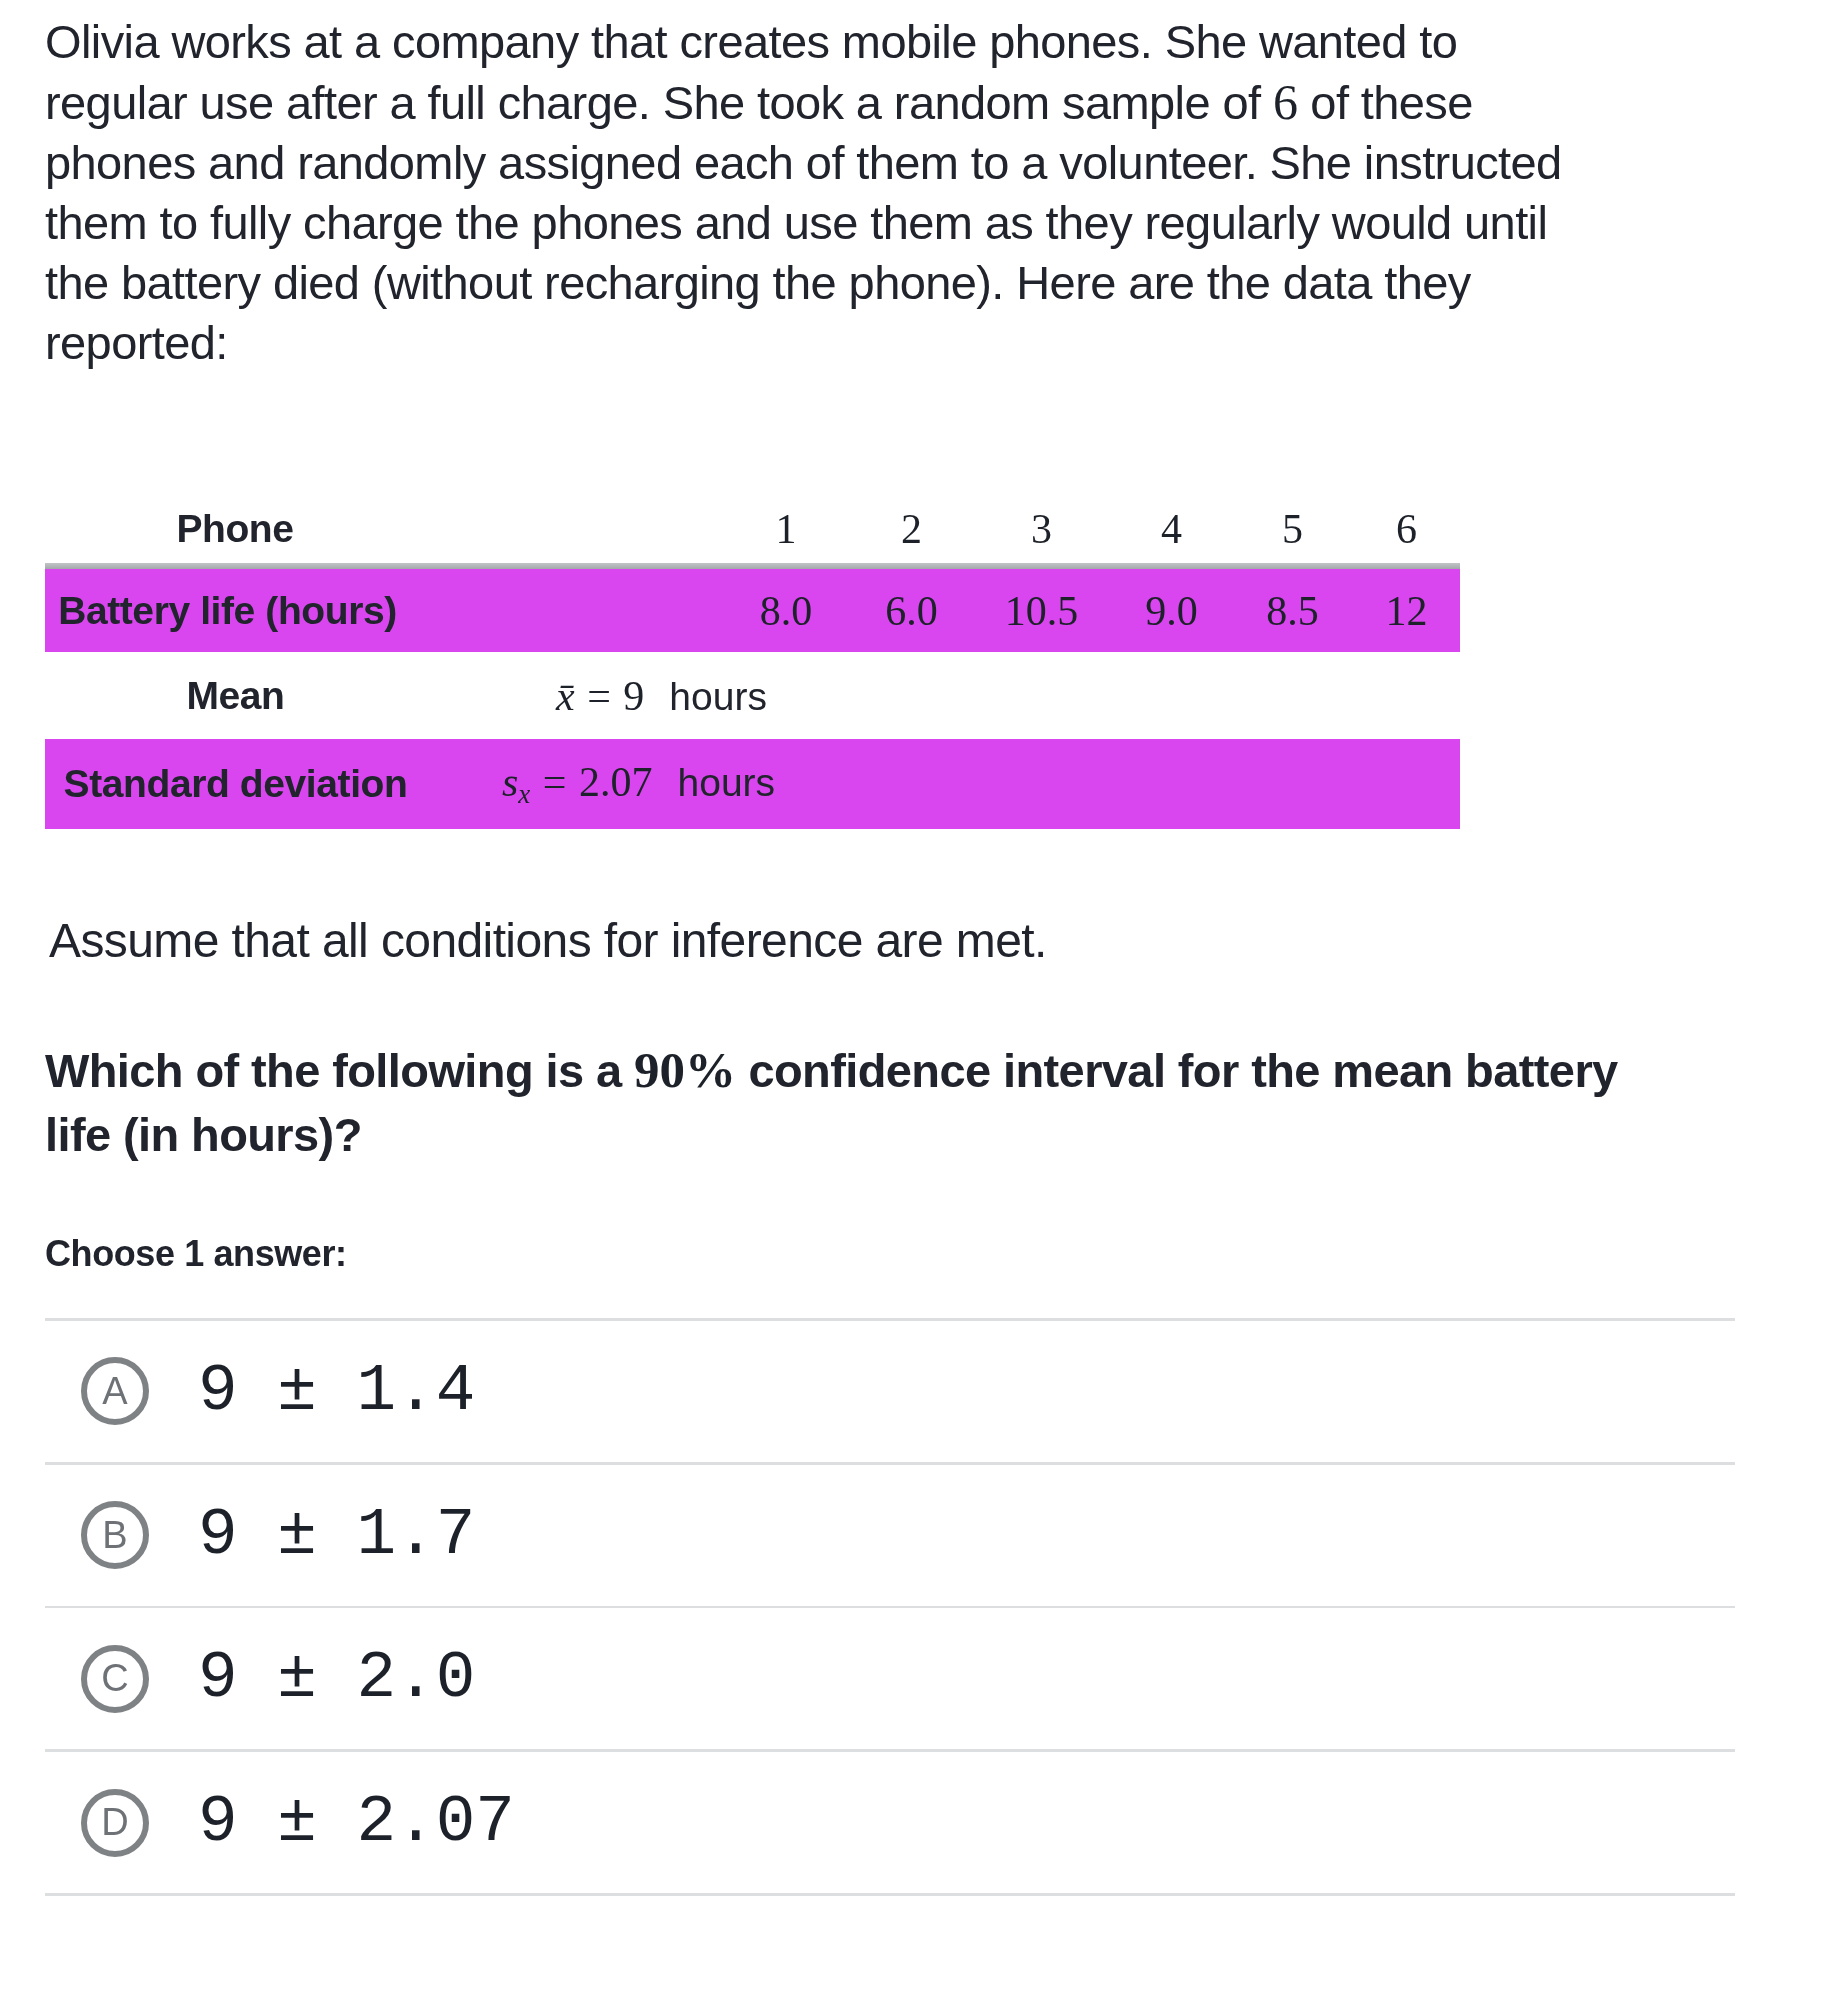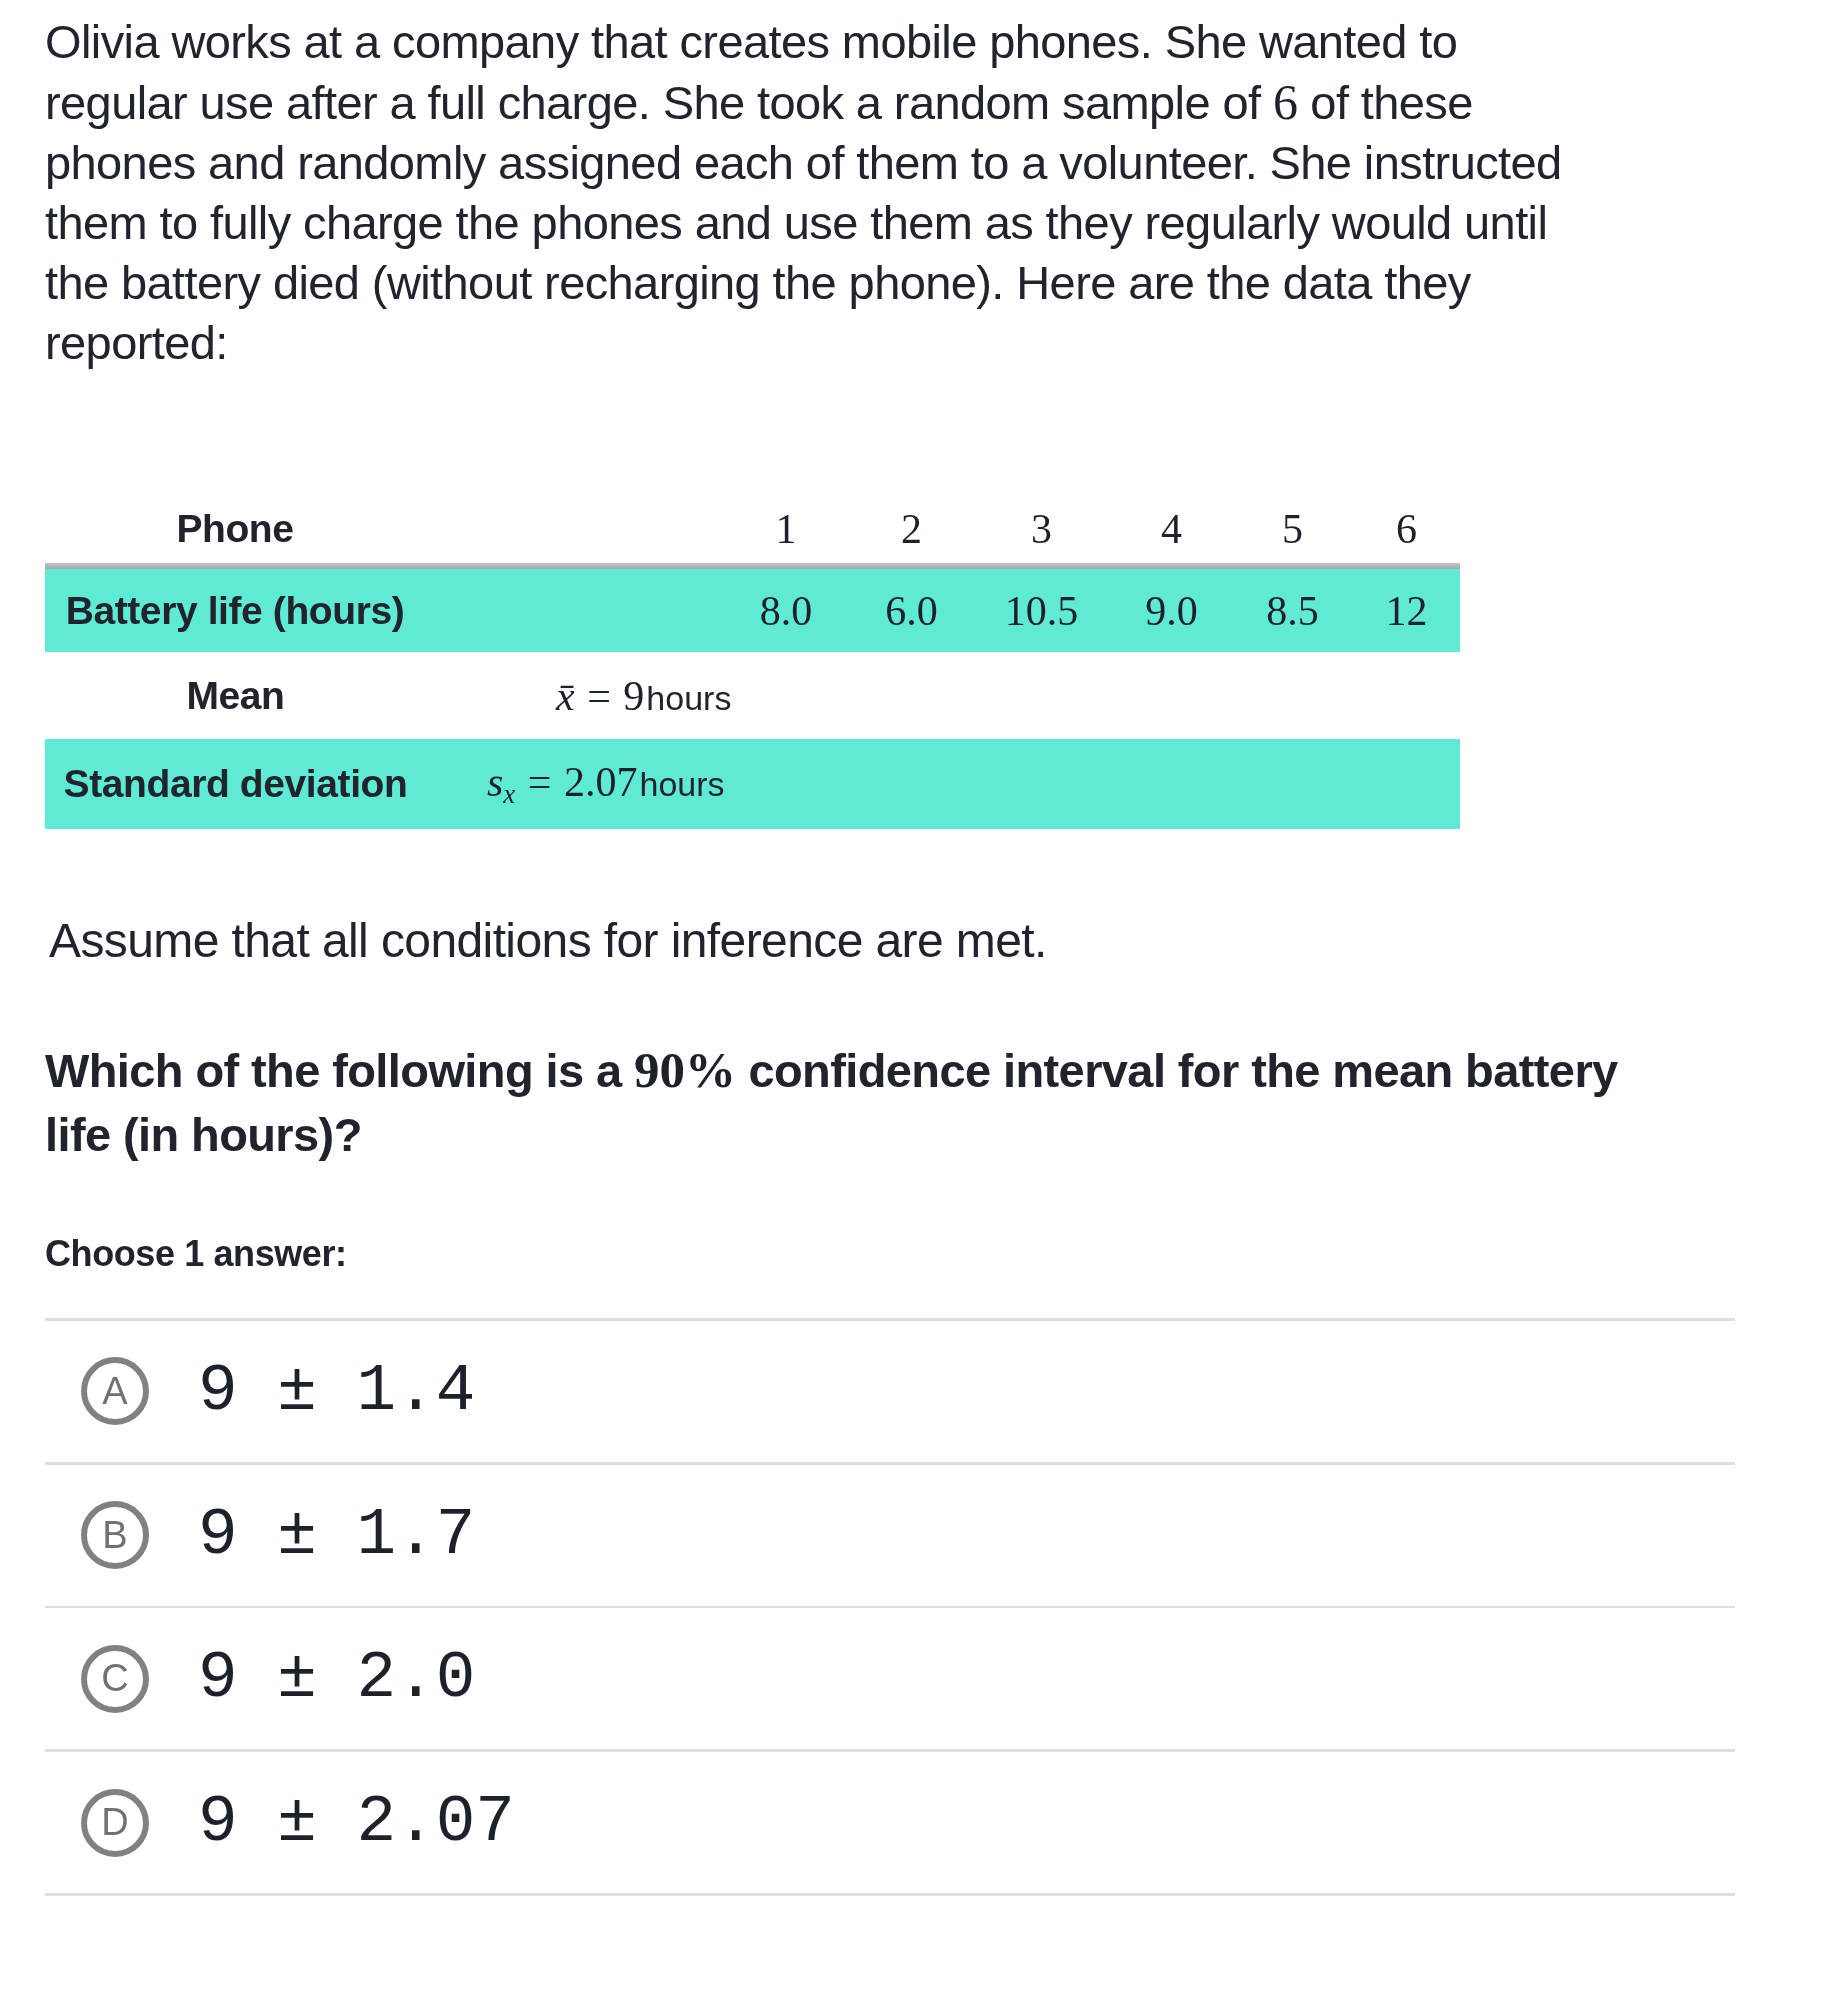--- a/index.html
+++ b/index.html
@@ -15,38 +15,38 @@
   .t-line{font-size:47px;line-height:60px;letter-spacing:-0.6px;white-space:nowrap;}
   .inline-math{font-family:"Liberation Serif",serif;font-size:50px;letter-spacing:0;color:#1d2129;}
 
   
   .stats{margin-top:122px;width:1415px;}
   .trow{display:flex;align-items:center;}
   .thead{height:68px;}
   .row-battery{height:83px;}
   .row-mean{height:87px;}
   .row-sd{height:90px;}
-  .striped{background:#5eead4;}
+  .striped{background:#d946ef;gap:15px;}
   .tlabel{width:381px;text-align:center;font-weight:bold;font-size:39px;letter-spacing:-0.4px;}
   .tvals{display:flex;margin-left:296px;}
   .tvals>div{text-align:center;font-family:"Liberation Serif",serif;font-size:42px;color:#1d2129;}
   .tvals>div:nth-child(1){width:130px;}
   .tvals>div:nth-child(2){width:121px;}
   .tvals>div:nth-child(3){width:139px;}
   .tvals>div:nth-child(4){width:121px;}
   .tvals>div:nth-child(5){width:121px;}
   .tvals>div:nth-child(6){width:107px;}
   .rule{height:6.3px;background:linear-gradient(to bottom,#c2c5c8,#a4a7aa);}
   .formula{font-family:"Liberation Serif",serif;font-size:42px;color:#1d2129;white-space:nowrap;}
   .mean-f{padding-left:130px;}
   .sd-f{padding-left:61px;}
   .mvar{font-style:italic;}
   .msub{font-style:italic;font-size:27px;vertical-align:-7.2px;}
   .meq{margin:0 12.5px;}
-  .munit{font-family:"Liberation Sans",sans-serif;font-size:34px;margin-left:2px;color:#21242c;}
+  .munit{font-family:"Liberation Sans",sans-serif;font-size:39px;margin-left:25px;color:#21242c;}
 
   
   .assume{margin:82px 4px 0;font-size:48px;line-height:59px;letter-spacing:-0.6px;}
   .question{margin:68px 0 0;font-size:47px;font-weight:bold;letter-spacing:-0.6px;line-height:64px;}
   .question .inline-math{font-weight:bold;font-size:51px;}
   .q-line{white-space:nowrap;}
   .choose{margin-top:66px;font-size:36px;font-weight:bold;letter-spacing:-0.4px;}
 
   
   .options{margin-top:43px;width:1690px;}

